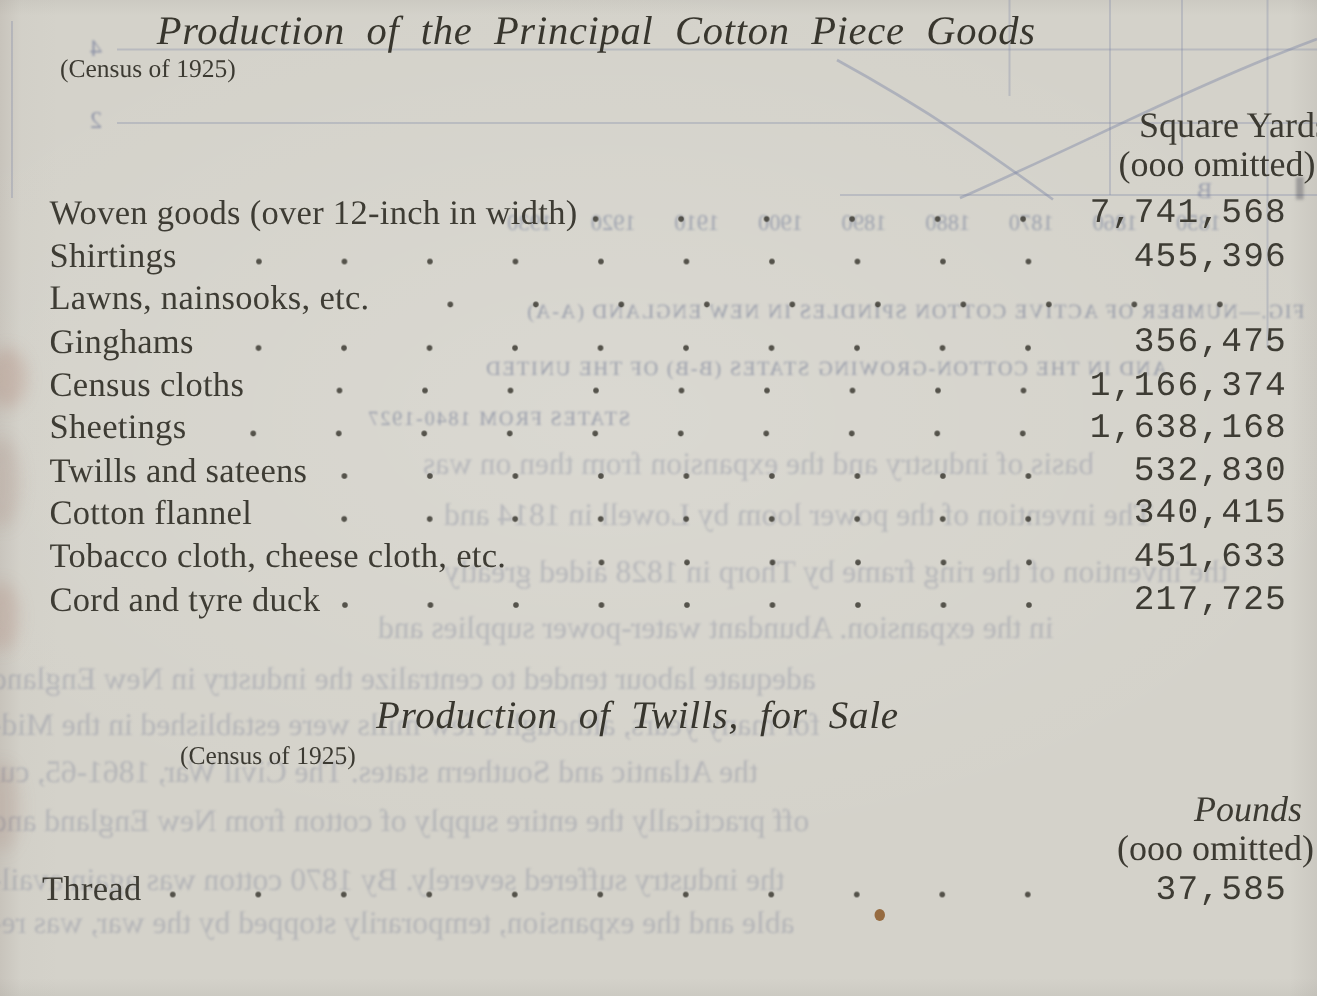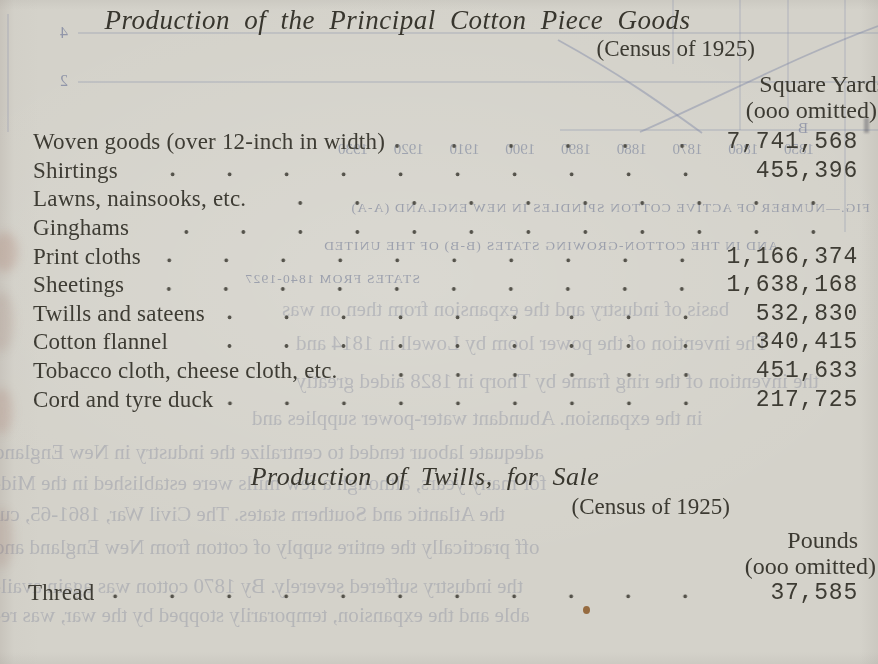--- a/index.html
+++ b/index.html
@@ -62,28 +62,28 @@
          background:#8c5a28;opacity:0.85;filter:blur(0.4px);}
 
   
   .content{position:absolute;inset:0;border-radius:24px;}
   .tbl-title{
     position:absolute;font-style:italic;font-size:27px;letter-spacing:0.5px;
     word-spacing:7px;text-align:center;white-space:nowrap;color:#38362e;
   }
   .t1-title{top:5px;left:40px;width:715px;}
   .t2-title{top:462px;left:120px;width:610px;font-size:26px;}
-  .tbl-sub{position:absolute;font-size:23px;text-align:right;white-space:nowrap;color:#3c3a32;}
+  .tbl-sub{position:absolute;font-size:17px;text-align:left;white-space:nowrap;color:#3c3a32;}
   .t1-sub{top:36px;left:40px;width:715px;}
   .t2-sub{top:494px;left:120px;width:610px;}
   .unit{position:absolute;text-align:right;font-size:24px;line-height:26px;color:#3c3a32;}
   .t1-unit{top:71px;right:-8px;}
   .t1-unit .u2{margin-right:9px;}
   .t2-unit{top:527px;right:2px;}
-  .t2-unit .u1{margin-right:18px;}
+  .t2-unit .u1{margin-right:8px;font-style:italic;}
   .unit div{white-space:nowrap;}
 
   .rows{position:absolute;}
   .t1-rows{top:128px;left:33px;right:20px;}
   .t2-rows{top:579px;left:28px;right:20px;}
   .row{
     display:flex;height:28.65px;line-height:28.65px;
     font-size:23px;letter-spacing:0.2px;color:#3e3c34;
   }
   .t2-rows .row{height:28px;line-height:28px;}
@@ -166,24 +166,25 @@
   </div>
 
   <div class="row">
     <span class="label">Lawns, nainsooks, etc.</span>
     <span class="leader"></span>
   </div>
 
   <div class="row">
     <span class="label">Ginghams</span>
     <span class="leader"></span>
-  </div>
-
-  <div class="row">
-    <span class="label">Print cloths</span>
+    <span class="value">356,475</span>
+  </div>
+
+  <div class="row">
+    <span class="label">Census cloths</span>
     <span class="leader"></span>
     <span class="value">1,166,374</span>
   </div>
 
   <div class="row">
     <span class="label">Sheetings</span>
     <span class="leader"></span>
     <span class="value">1,638,168</span>
   </div>
 

